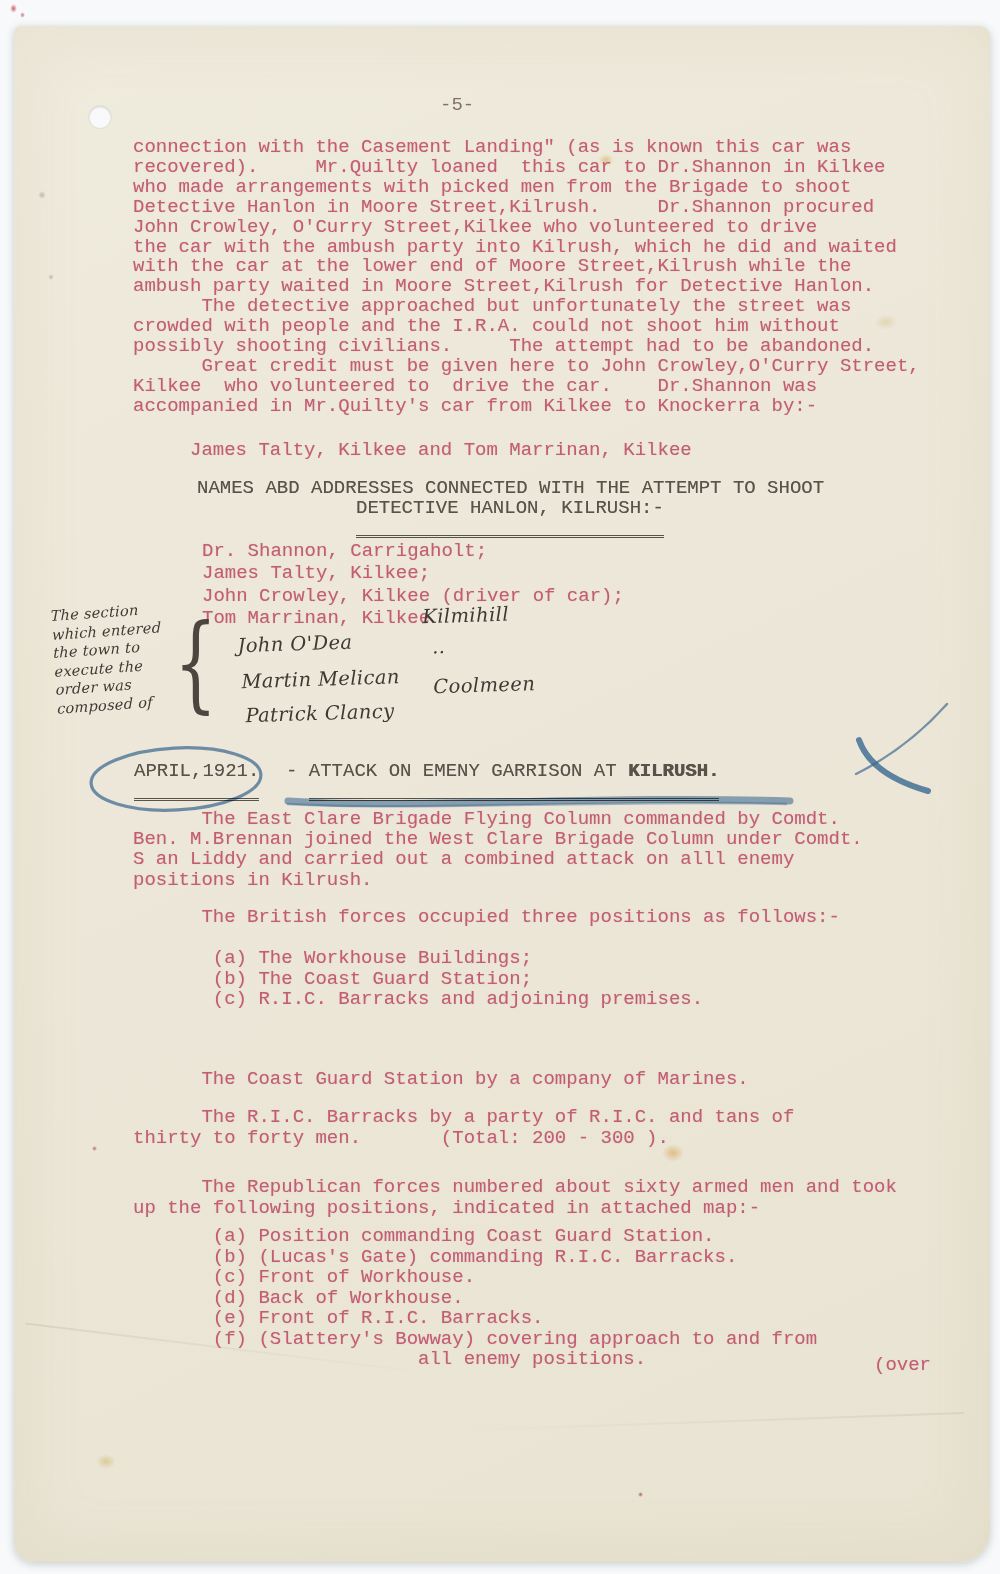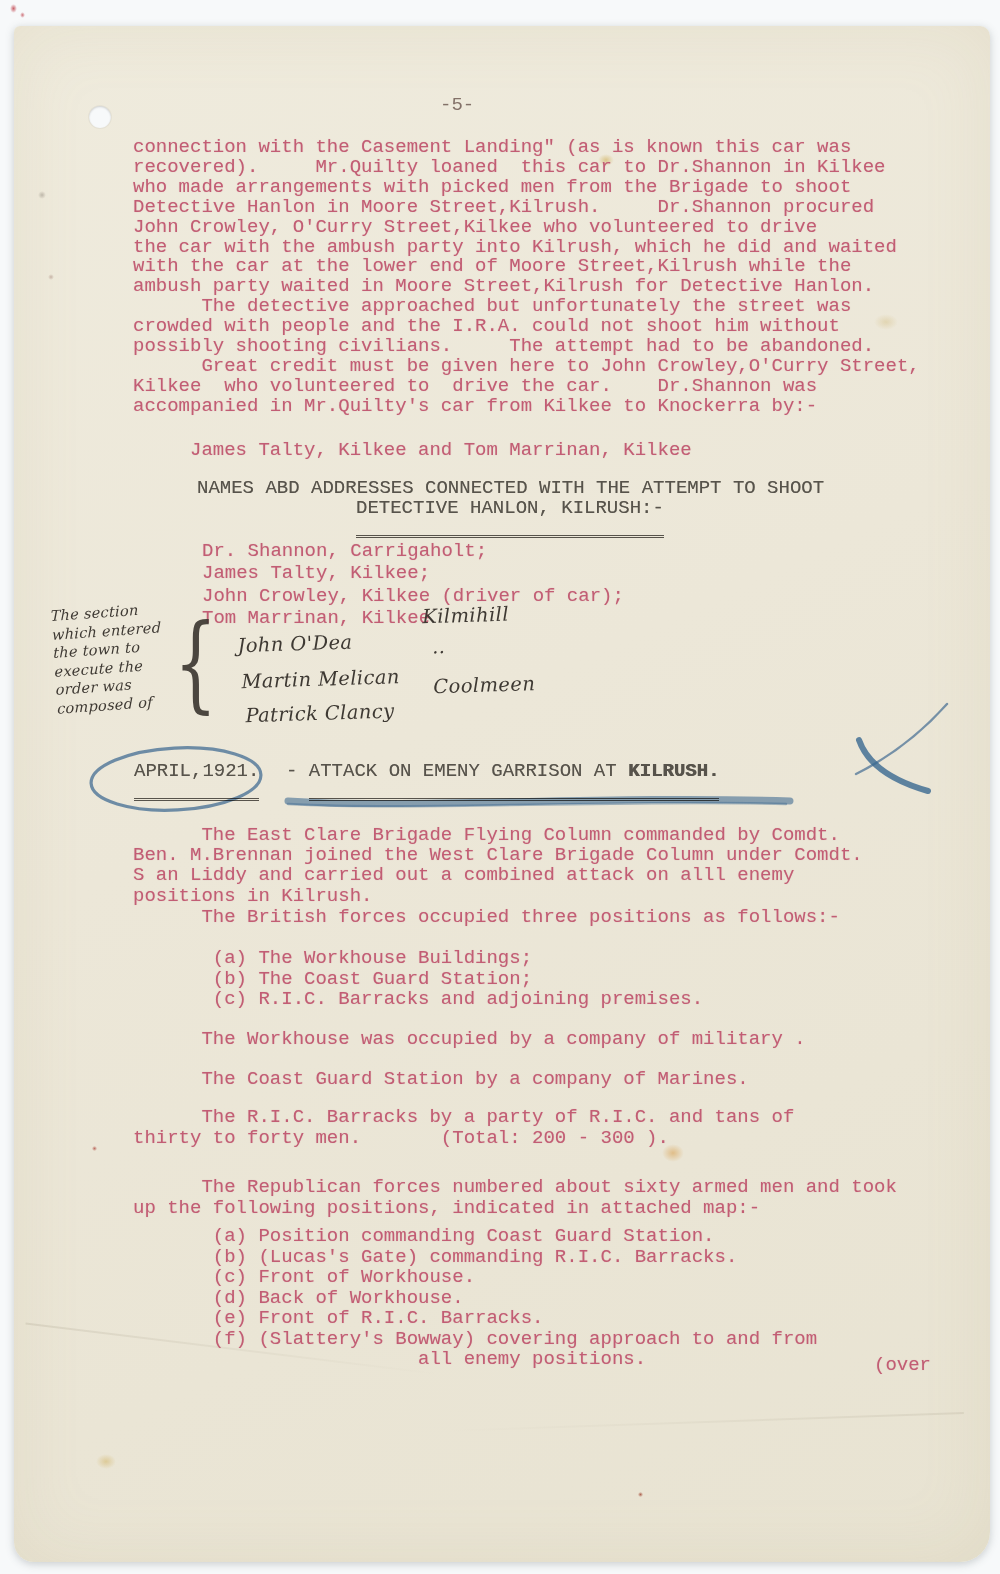--- a/index.html
+++ b/index.html
@@ -120,24 +120,23 @@
     <span class="hw-place" style="left:218px;">··</span>
   </div>
   <div class="hw hw-row" style="left:218px;top:682px;">
     <span>Patrick Clancy</span>
     <span class="hw-place" style="left:215px;">Coolmeen</span>
   </div>
 
   <div class="t black" style="left:134px;top:762px;"><span class="dblu">APRIL,1921.</span></div>
   <div class="t black" style="left:286px;top:762px;"><span>-</span><span> </span><span class="dblu"><span>ATTACK ON EMENY GARRISON AT </span><span class="bold">KILRUSH.</span></span></div>
 
-  <div class="t red lh20" style="left:133px;top:809px;margin-top:16px;"><div class="line">      The East Clare Brigade Flying Column commanded by Comdt.</div><div class="line">Ben. M.Brennan joined the West Clare Brigade Column under Comdt.</div><div class="line">S an Liddy and carried out a combined attack on alll enemy</div><div class="line">positions in Kilrush.</div></div>
+  <div class="t red lh20" style="left:133px;top:809px;"><div class="line">      The East Clare Brigade Flying Column commanded by Comdt.</div><div class="line">Ben. M.Brennan joined the West Clare Brigade Column under Comdt.</div><div class="line">S an Liddy and carried out a combined attack on alll enemy</div><div class="line">positions in Kilrush.</div></div>
   <div class="t red" style="left:133px;top:908px;"><div class="line">      The British forces occupied three positions as follows:-</div></div>
   <div class="t red lh206" style="left:133px;top:948px;"><div class="line">       (a) The Workhouse Buildings;</div><div class="line">       (b) The Coast Guard Station;</div><div class="line">       (c) R.I.C. Barracks and adjoining premises.</div></div>
-  <div class="t red" style="left:133px;top:1030px;"><div class="line">      The Workhouse was occupied by a company of military .</div></div>
   <div class="t red" style="left:133px;top:1070px;"><div class="line">      The Coast Guard Station by a company of Marines.</div></div>
   <div class="t red lh205" style="left:133px;top:1107px;"><div class="line">      The R.I.C. Barracks by a party of R.I.C. and tans of</div><div class="line">thirty to forty men.       (Total: 200 - 300 ).</div></div>
   <div class="t red lh206" style="left:133px;top:1165px;margin-top:12px;"><div class="line">      The Republican forces numbered about sixty armed men and took</div><div class="line">up the following positions, indicated in attached map:-</div></div>
   <div class="t red lh205" style="left:133px;top:1226px;"><div class="line">       (a) Position commanding Coast Guard Station.</div><div class="line">       (b) (Lucas's Gate) commanding R.I.C. Barracks.</div><div class="line">       (c) Front of Workhouse.</div><div class="line">       (d) Back of Workhouse.</div><div class="line">       (e) Front of R.I.C. Barracks.</div><div class="line">       (f) (Slattery's Bowway) covering approach to and from</div><div class="line">                         all enemy positions.</div></div>
 
   <div class="t red" style="left:874px;top:1356px;">(over</div>
 
   <svg class="marks" width="1000" height="1574" viewBox="0 0 1000 1574">
     <ellipse cx="176" cy="779" rx="85" ry="31" fill="none" stroke="#4878ae" stroke-width="3.2" opacity=".75" transform="rotate(-3 176 779)"></ellipse>
     <path d="M 288 801 C 400 809, 610 795, 790 801" fill="none" stroke="#4878ae" stroke-width="7" stroke-linecap="round" opacity=".6"></path>

